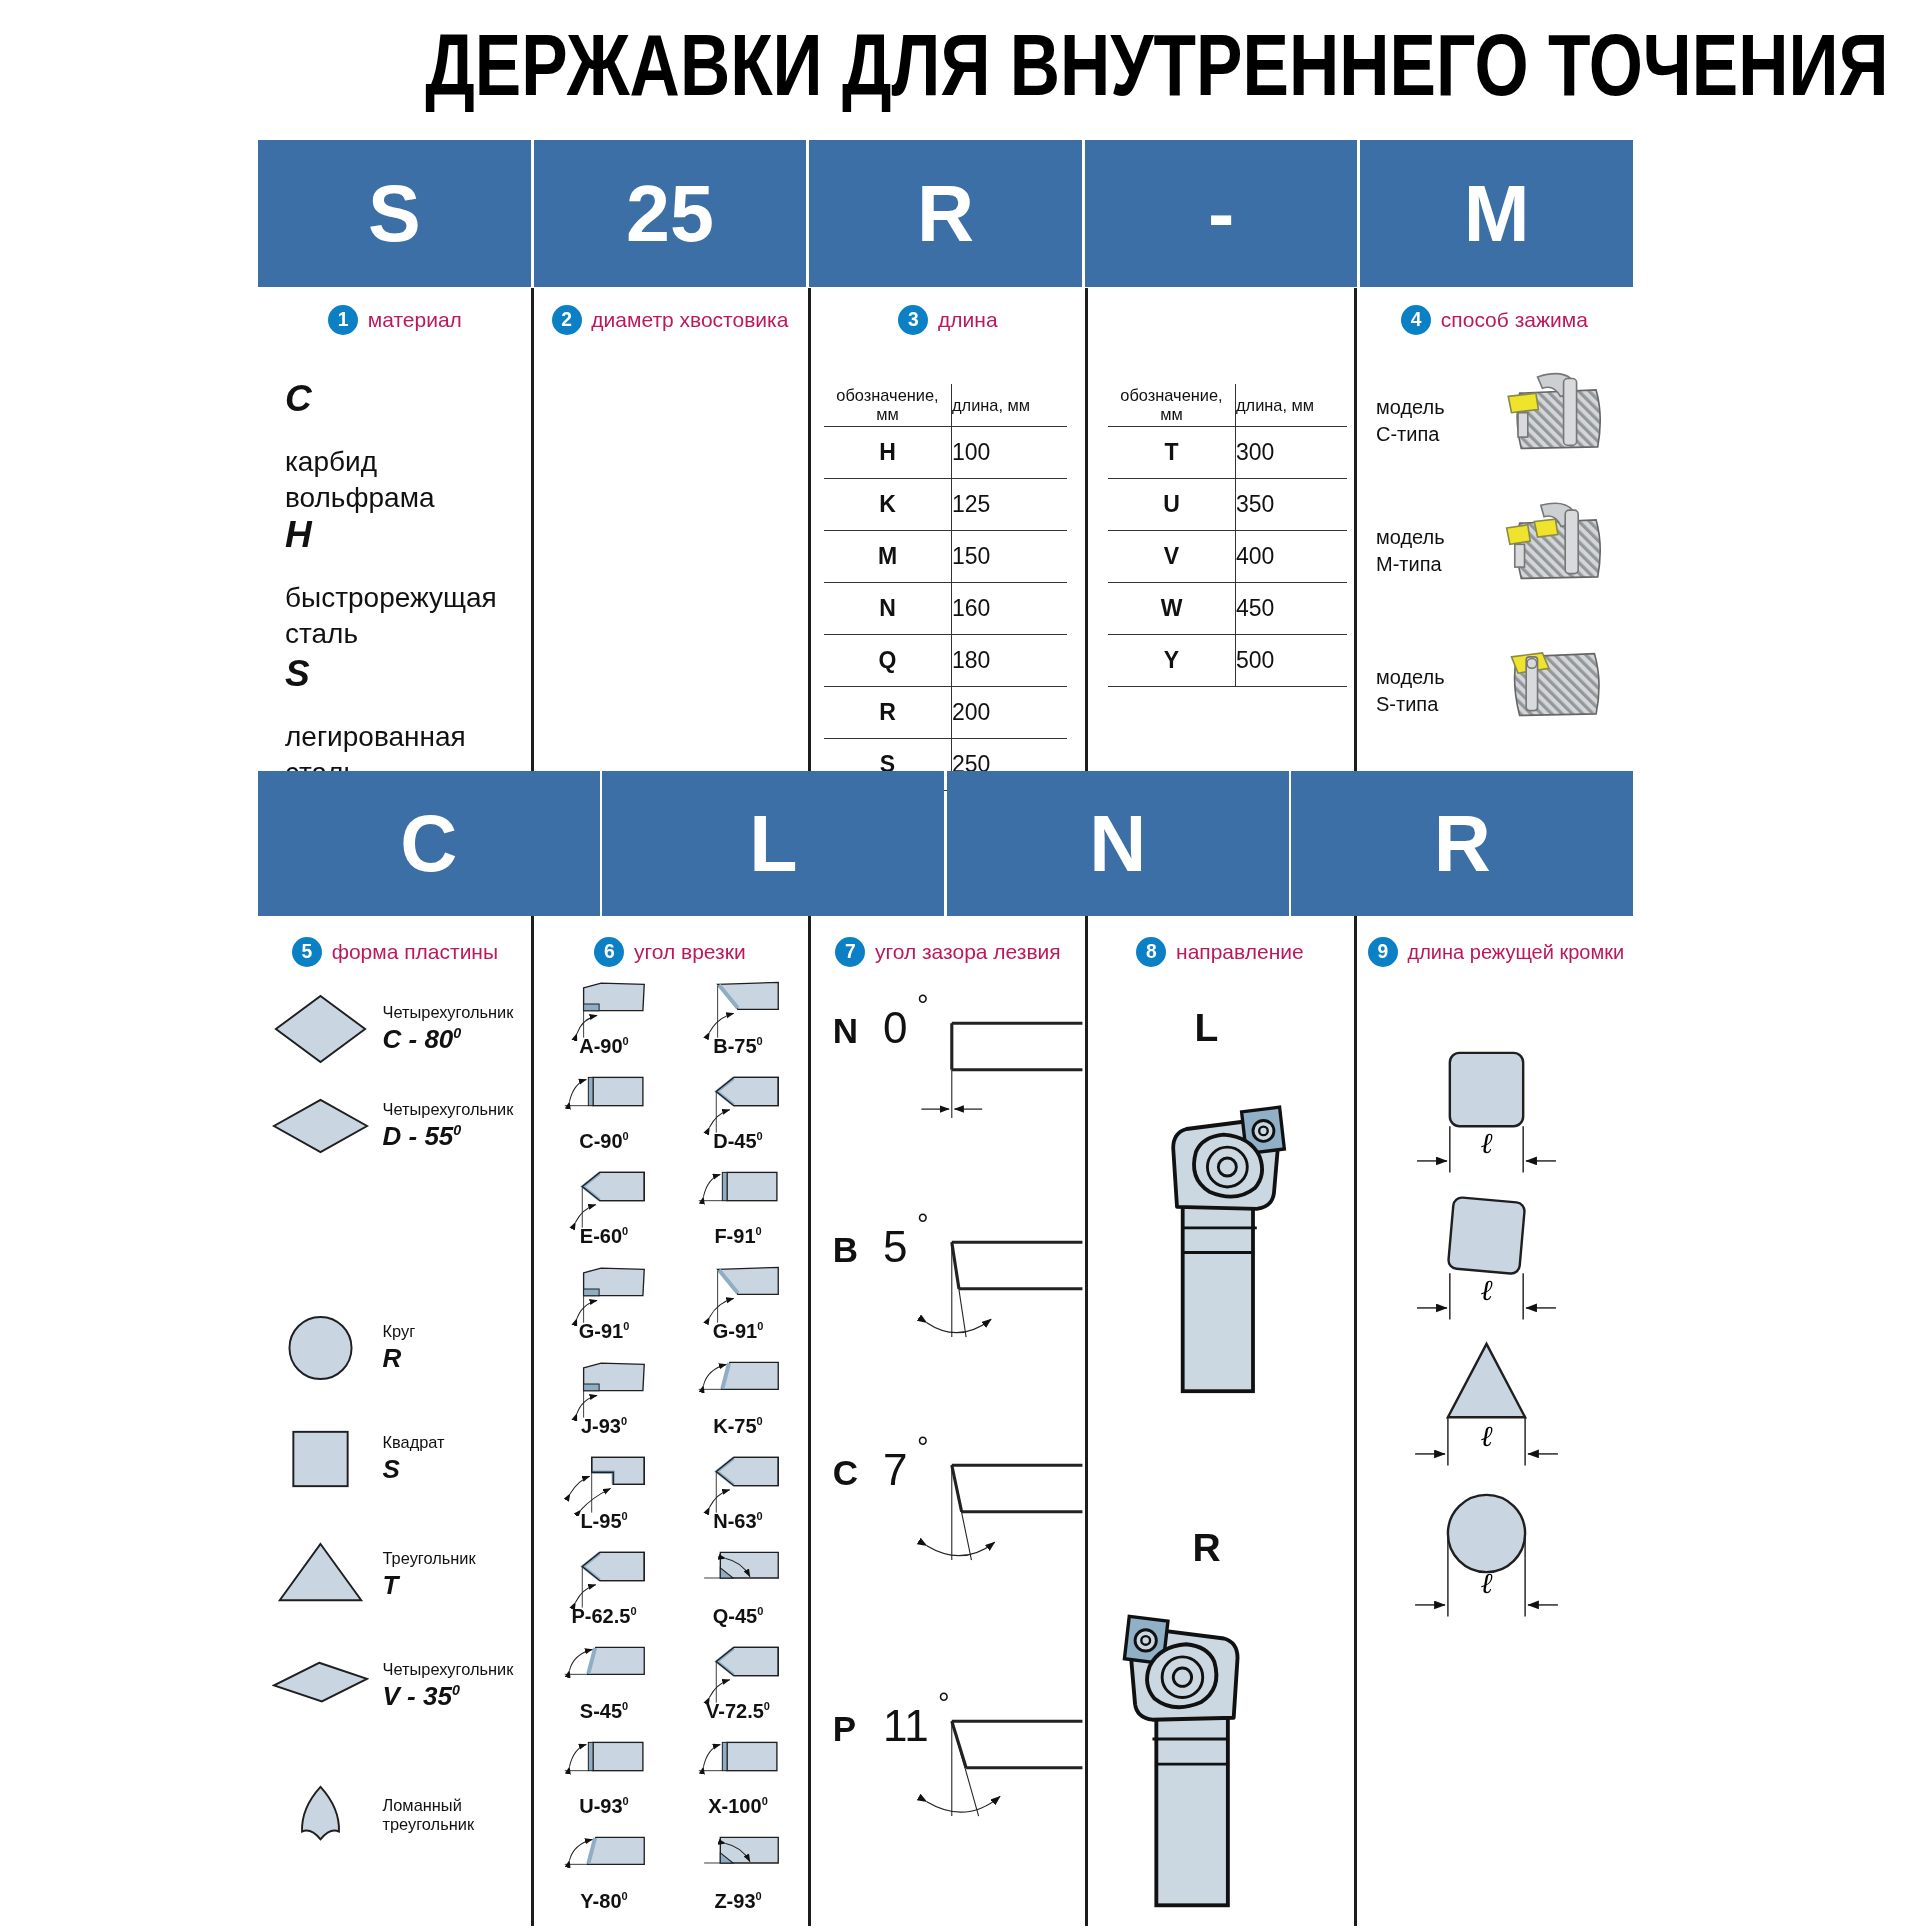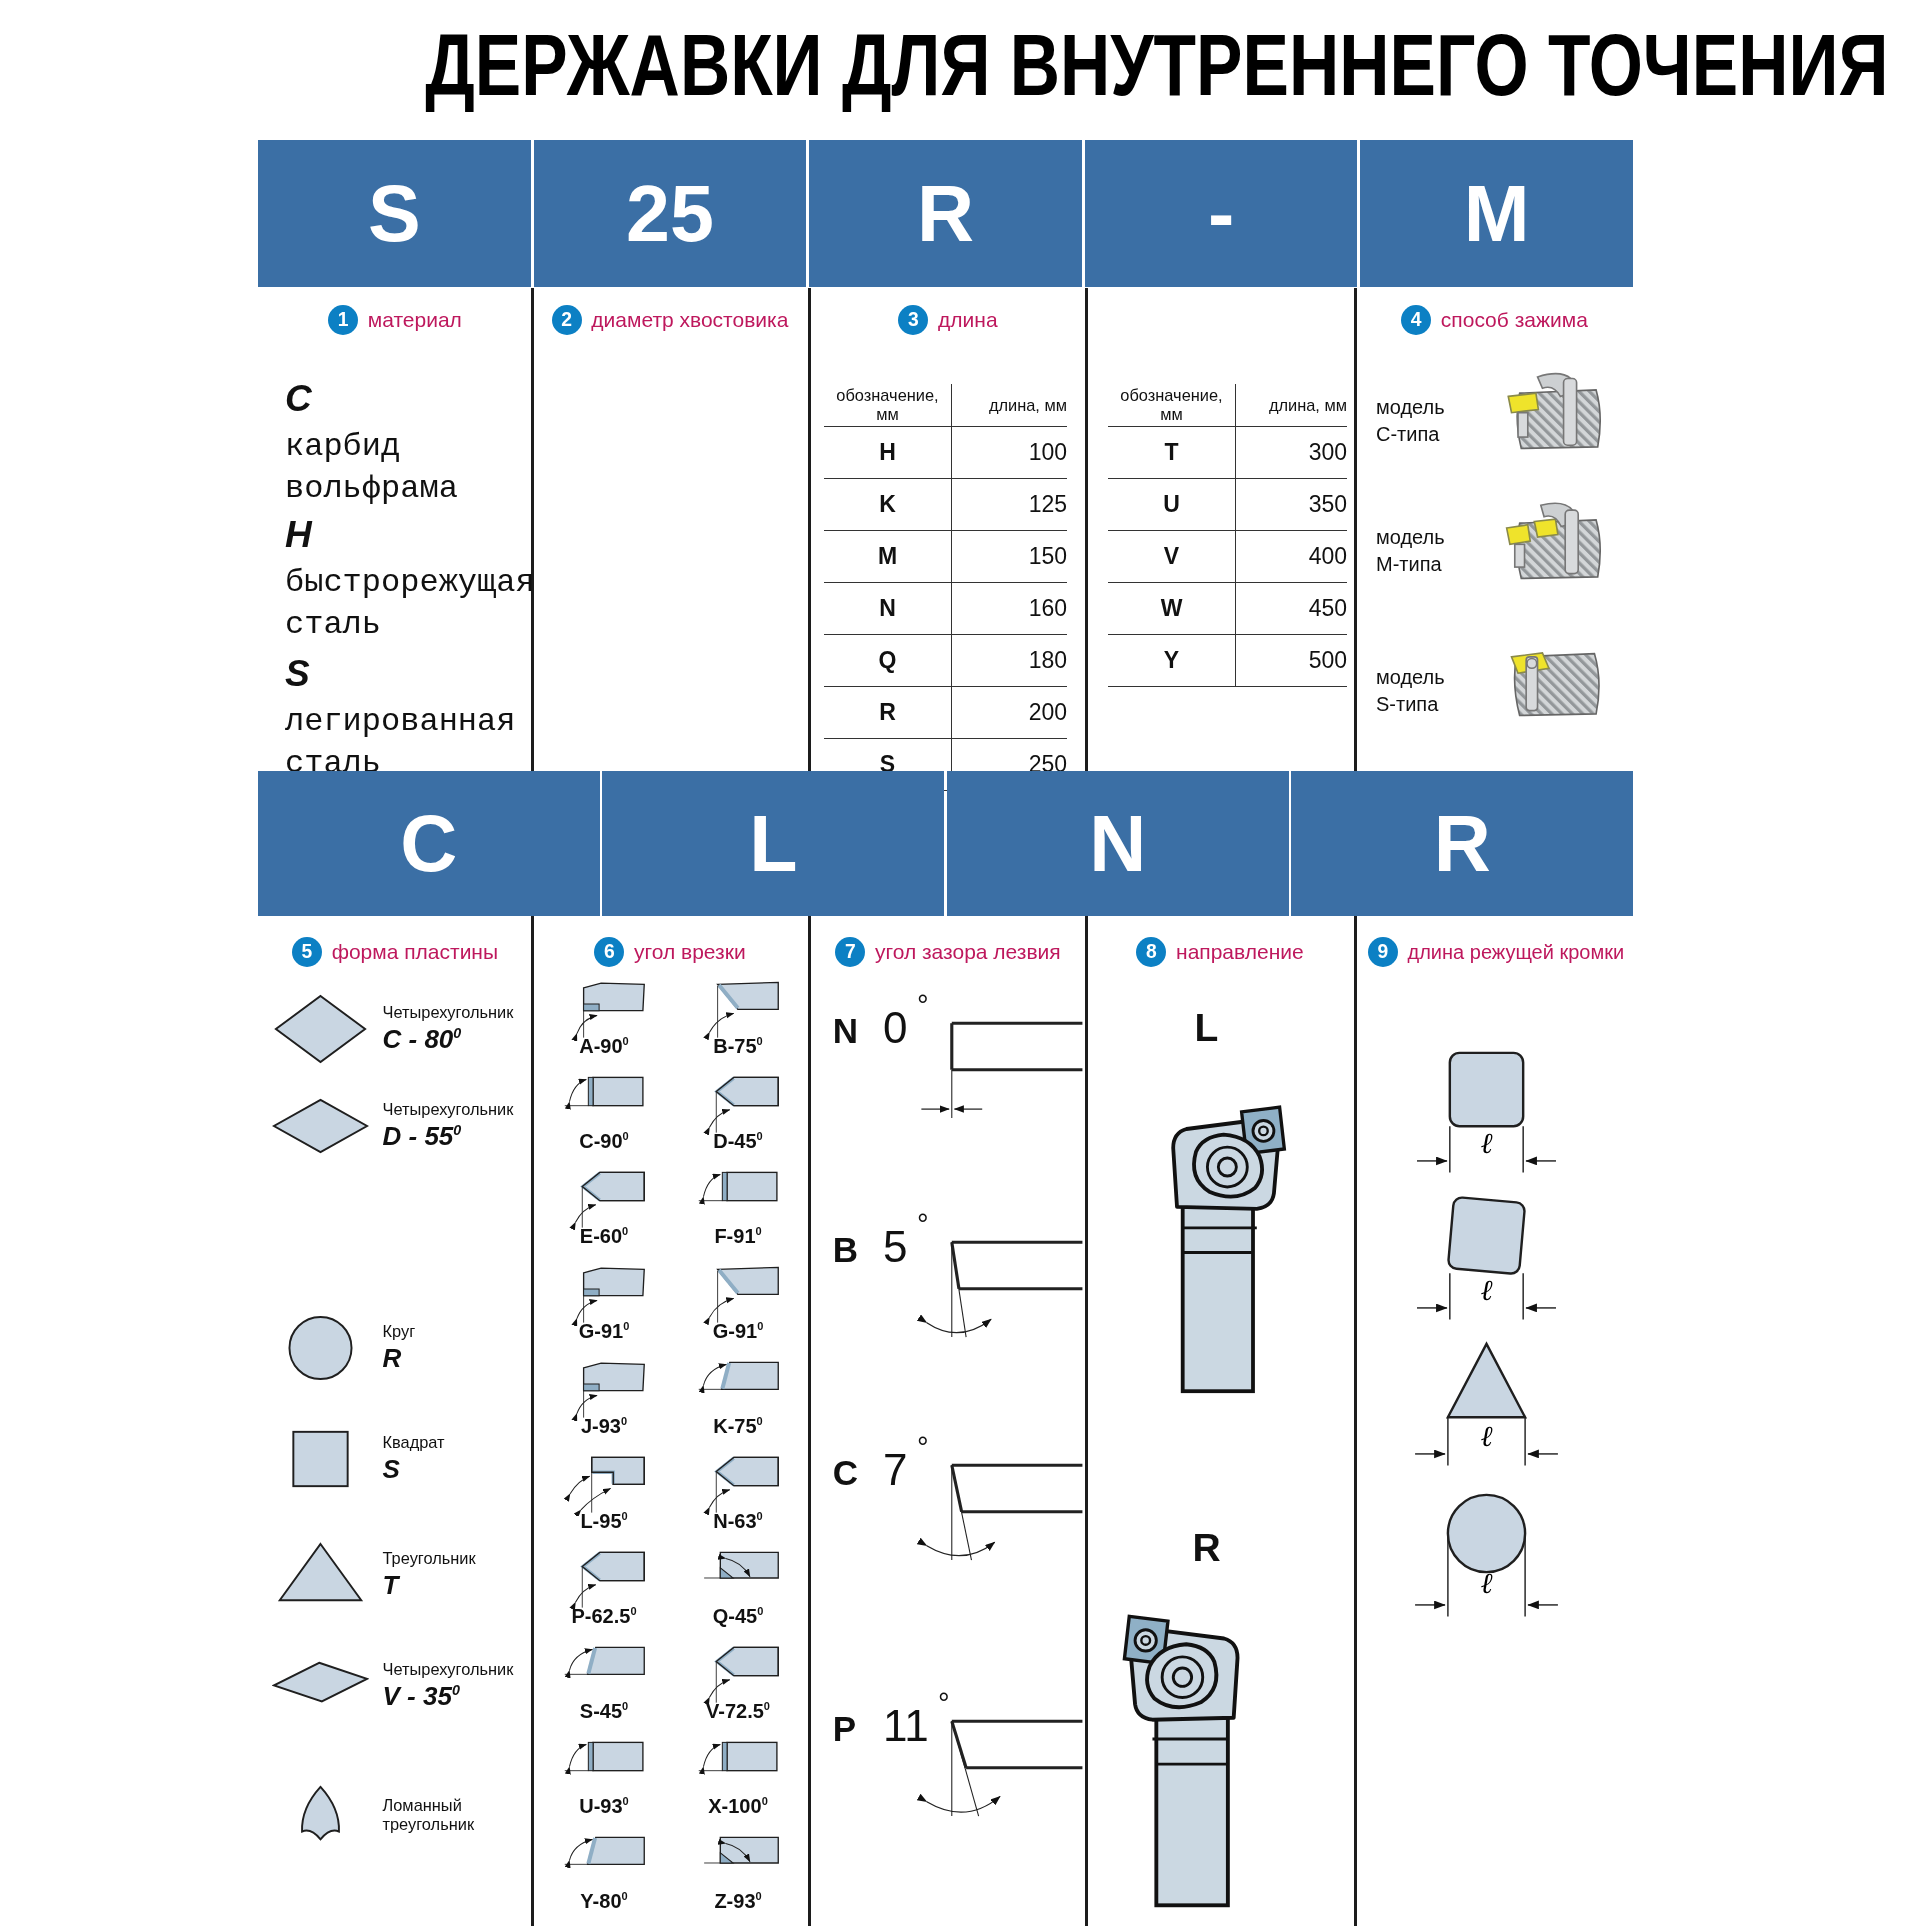--- a/index.html
+++ b/index.html
@@ -20,28 +20,28 @@
   .vline{width:2.9px;background:#1c1c1c;}
 
   
   .badge-row{display:flex;align-items:center;justify-content:center;gap:9.7px;}
   .badge{display:inline-block;width:30px;height:30px;border-radius:50%;background:#0C80C4;
          color:#fff;font-size:19.3px;font-weight:bold;text-align:center;line-height:30px;flex:0 0 auto;}
   .badge-label{font-size:21px;color:#be185d;white-space:nowrap;}
 
   
   .mat-code{font-size:37px;font-weight:bold;font-style:italic;}
-  .mat-desc{font-size:32px;line-height:1.3;margin-top:6px;width:232px;font-family:Liberation Mono, monospace;}
+  .mat-desc{font-size:28px;line-height:1.3;margin-top:24px;width:232px;}
 
   
   .ltable{font-size:23px;}
   .trow{display:flex;align-items:center;border-bottom:1.9px solid #333;}
   .trow .tk{width:127px;text-align:center;border-right:1.9px solid #333;align-self:stretch;
             display:flex;align-items:center;justify-content:center;}
-  .trow .tv{flex:1;text-align:right;}
+  .trow .tv{flex:1;text-align:left;}
   .thead{height:42px;font-size:16.4px;}
   .tdata{height:51px;}
   .tdata .tk{font-weight:bold;}
 
   
   .model-label{font-size:20px;line-height:1.35;}
 
   
   .s5item{display:flex;align-items:center;gap:13.5px;width:261px;}
   .s5shape{width:97px;height:70px;flex:0 0 auto;}

